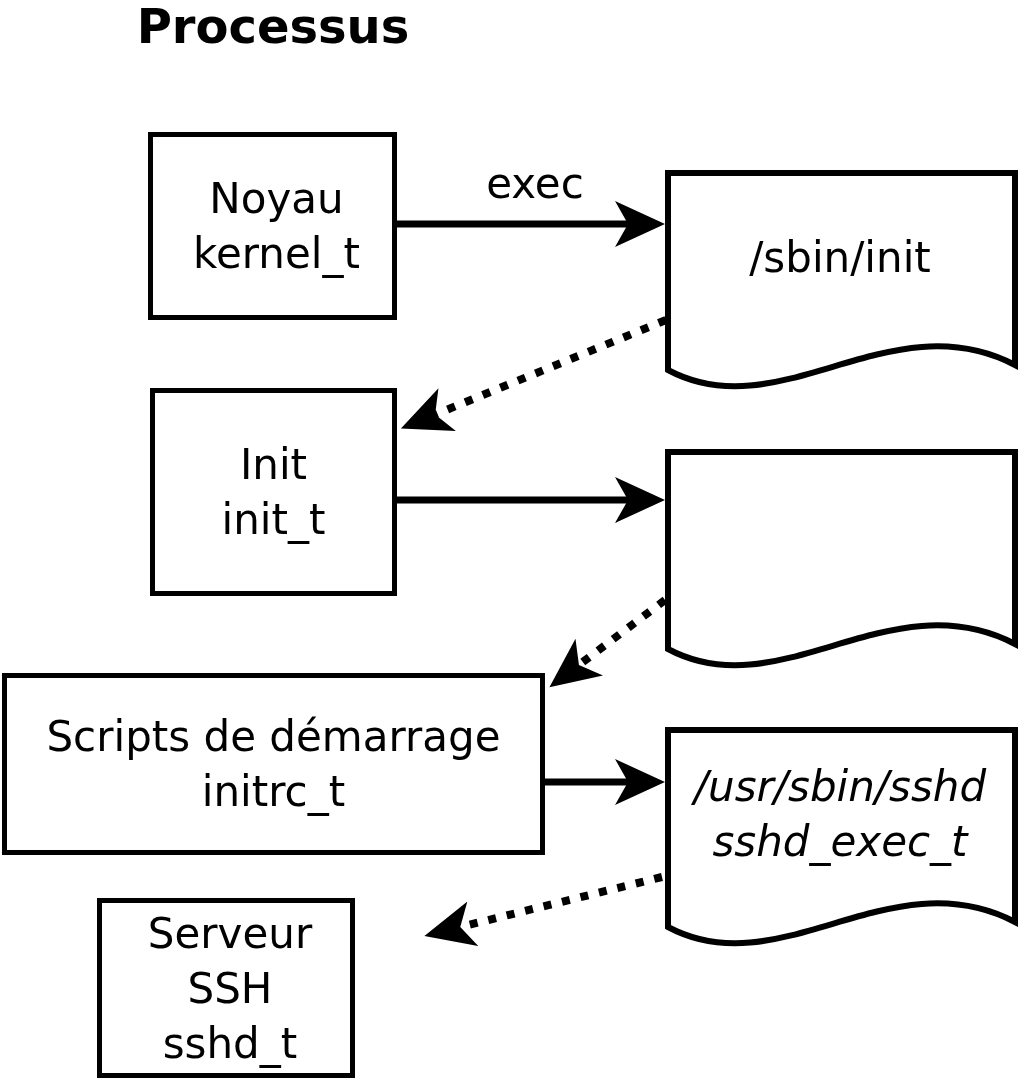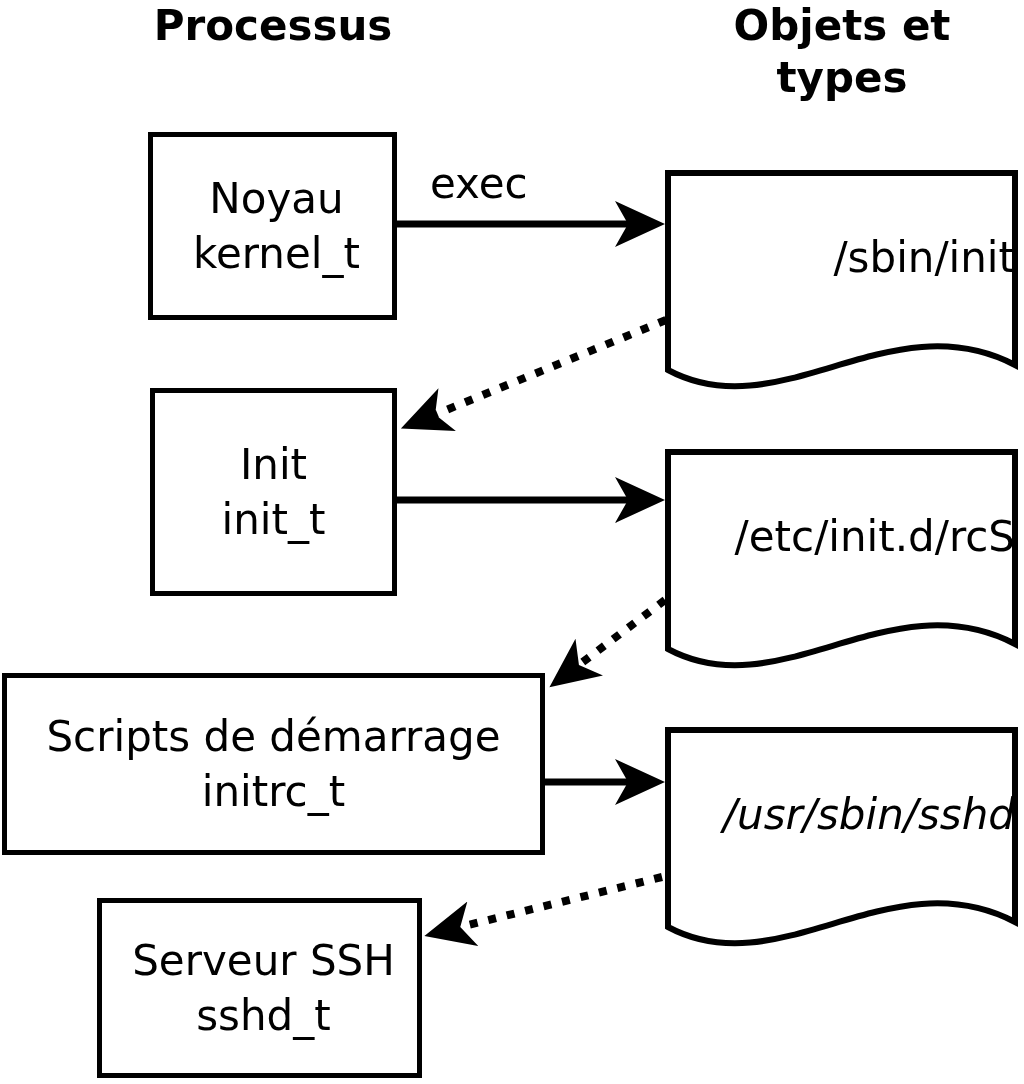--- a/index.html
+++ b/index.html
@@ -4,62 +4,58 @@
 <style>
   html,body { margin:0; padding:0; background:#fff; }
   .canvas {
     position:relative; width:1024px; height:1084px;
     background:#ffffff; color:#000000;
     font-family:"DejaVu Sans", sans-serif; overflow:hidden;
   }
   .hdr {
     position:absolute; top:0; width:340px;
     text-align:center; font-weight:bold;
-    font-size:42px; line-height:52px;
+    font-size:48px; line-height:52px;
   }
   .hdr-left  { left:103px; }
   .hdr-right { left:672px; }
   .pbox {
     position:absolute; box-sizing:border-box;
     border:5px solid #000000; background:#ffffff;
     display:flex; align-items:center; justify-content:center;
   }
   .lbl { text-align:center; font-size:42px; line-height:55px; }
   .pbox-kernel { left:148px; top:132px; width:249px; height:188px;padding-left:8px; }
   .pbox-init   { left:150px; top:388px; width:247px; height:208px; }
   .pbox-initrc { left:2px;   top:673px; width:543px; height:182px; }
-  .pbox-sshd   { left:97px;  top:898px; width:325px; height:180px;padding-left:8px; }
+  .pbox-sshd   { left:97px;  top:898px; width:258px; height:180px;padding-left:8px; }
   .shapes { position:absolute; left:0; top:0; width:1024px; height:1084px; }
   .dlabel {
     position:absolute; left:665px; width:350px; height:168px;
-    display:flex; align-items:center; justify-content:flex-end;
+    display:flex; align-items:center; justify-content:center;
     text-align:center; font-size:42px; line-height:55px;
   }
   .dlabel-1 { top:173px; }
   .dlabel-2 { top:452px; }
   .dlabel-3 { top:730px;font-style:italic; }
   .exec-label {
     position:absolute; left:430px; top:158px; width:210px;
-    font-size:42px; line-height:52px;
+    text-align:center; font-size:42px; line-height:52px;
   }
   .docpath { fill:#ffffff; stroke:#000000; stroke-width:6; }
   .sline   { stroke:#000000; stroke-width:7; }
   .dline   { stroke:#000000; stroke-width:8; stroke-dasharray:8 11; }
 </style>
 </head>
 <body>
 
 <div class="canvas">
 
   <div class="hdr hdr-left">
     <div>Processus</div>
-  </div>
-  <div class="hdr hdr-right">
-    <div>Objets et</div>
-    <div>types</div>
   </div>
 
   <div class="pbox pbox-kernel">
     <div class="lbl">
       <div>Noyau</div>
       <div>kernel_t</div>
     </div>
   </div>
   <div class="pbox pbox-init">
     <div class="lbl">
@@ -100,24 +96,24 @@
     <line class="dline" x1="662" y1="877" x2="436" y2="933" marker-end="url(#ah)"></line>
   </svg>
 
   <div class="dlabel dlabel-1">
     <div>
       <div>/sbin/init</div>
     </div>
   </div>
   <div class="dlabel dlabel-2">
     <div>
-      <div>/etc/init.d/rcS</div>
     </div>
   </div>
   <div class="dlabel dlabel-3">
     <div>
       <div>/usr/sbin/sshd</div>
+      <div>sshd_exec_t</div>
     </div>
   </div>
 
   <div class="exec-label">exec</div>
 
 </div>
 
 </body></html>

